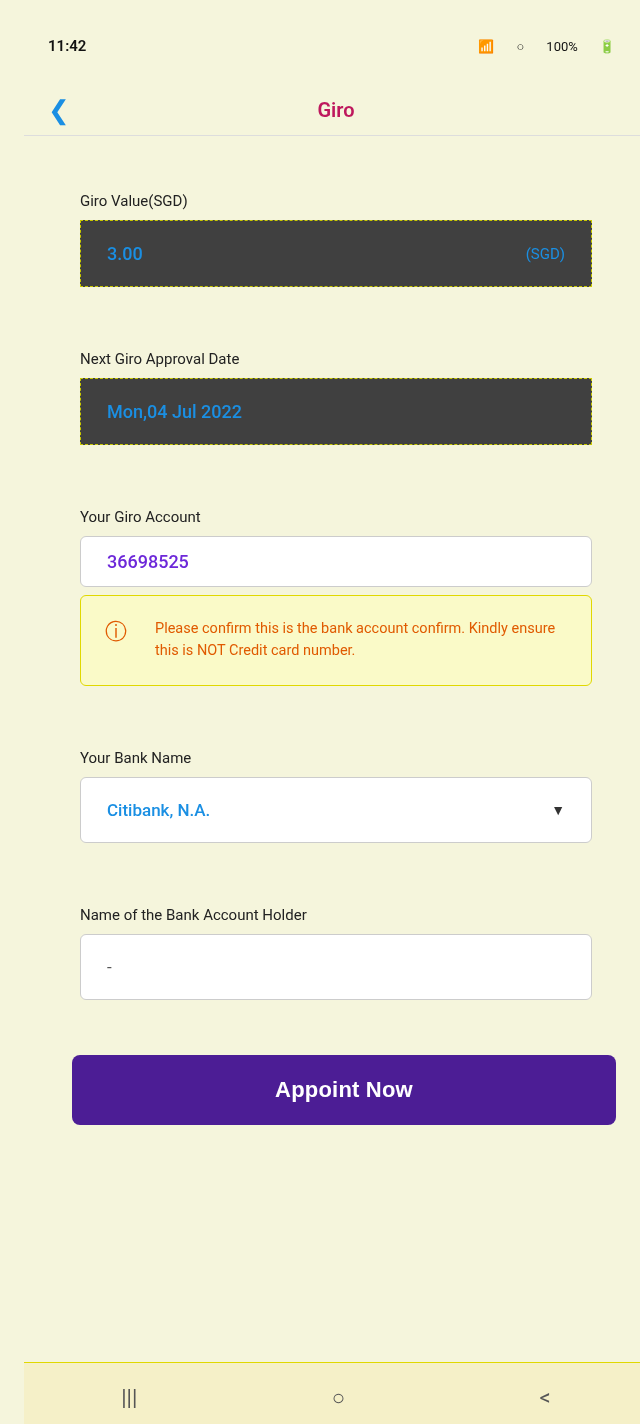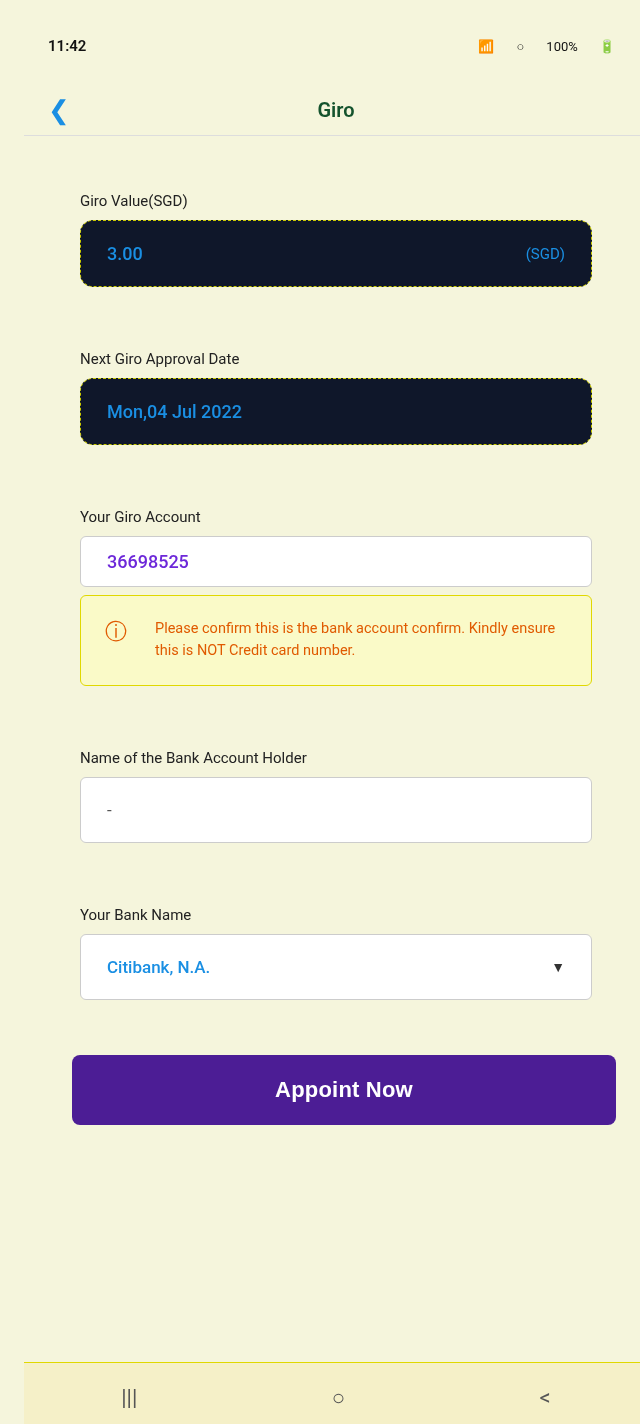--- a/index.html
+++ b/index.html
@@ -53,21 +53,21 @@
       font-size: 26px;
       font-weight: 300;
       cursor: pointer;
       background: none;
       border: none;
       line-height: 1;
     }
     .nav-title {
       font-size: 20px;
       font-weight: 600;
-      color: #14532d;
+      color: #be185d;
       text-align: center;
     }
 
     
     .content {
       flex: 1;
       padding: 24px 40px 24px 40px;
       background: #f5f5dc;
       display: flex;
       flex-direction: column;
@@ -79,23 +79,23 @@
     }
 
     .field-label {
       font-size: 15px;
       color: #222;
       margin-bottom: 10px;
       font-weight: 400;
     }
 
     .field-input-yellow {
-      background: #0f172a;
+      background: #404040;
       border: 1.5px dashed #c8c800;
-      border-radius: 13px;
+      border-radius: 0;
       padding: 14px 18px;
       display: flex;
       align-items: center;
       justify-content: space-between;
     }
     .field-input-yellow .value {
       font-size: 18px;
       color: #1a8fe3;
       font-weight: 500;
     }
@@ -249,34 +249,34 @@
       <span class="value">36698525</span>
     </div>
 
     <div class="warning-box">
       <span class="warning-icon">ⓘ</span>
       <span class="warning-text">Please confirm this is the bank account confirm. Kindly ensure this is NOT Credit card number.</span>
     </div>
   </div>
 
   <div class="field-section">
-    <div class="field-label">Name of the Bank Account Holder</div>
-    <div class="field-input-text">
-      <span class="value">-</span>
-    </div>
-  </div>
-
-  <div class="field-section">
     <div class="field-label">Your Bank Name</div>
     <div class="field-input-dropdown">
       <span class="value">Citibank, N.A.</span>
       <span class="dropdown-arrow">▼</span>
     </div>
   </div>
 
+  <div class="field-section">
+    <div class="field-label">Name of the Bank Account Holder</div>
+    <div class="field-input-text">
+      <span class="value">-</span>
+    </div>
+  </div>
+
   <button class="appoint-btn">Appoint Now</button>
 
 </div>
 
 <div class="bottom-nav">
   <span class="bottom-nav-icon">|||</span>
   <span class="bottom-nav-icon">○</span>
   <span class="bottom-nav-icon">&lt;</span>
 </div>
 

